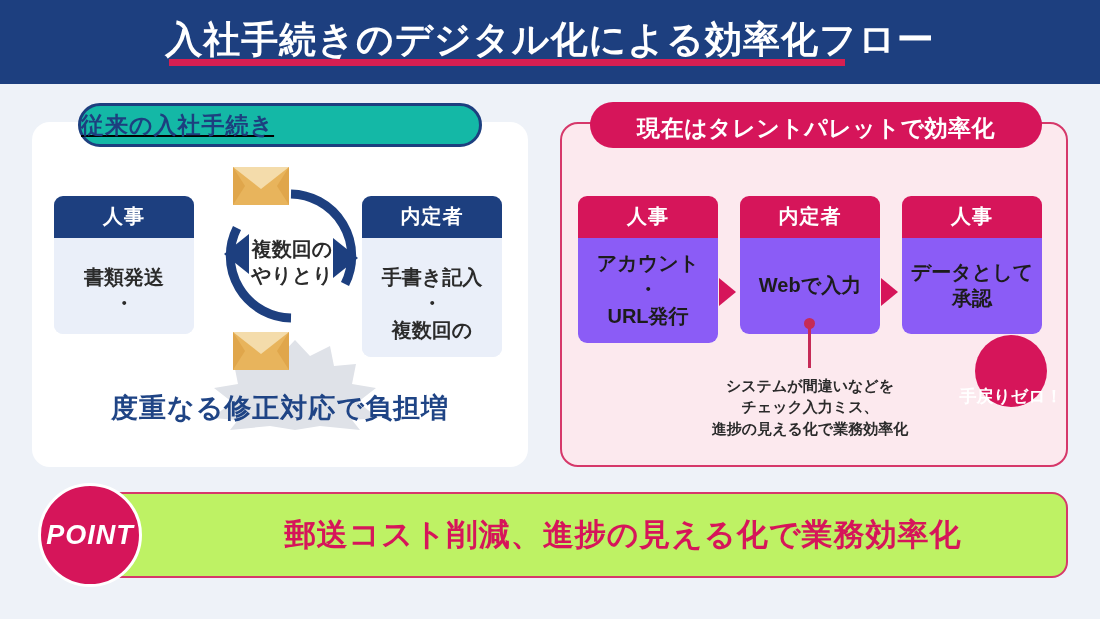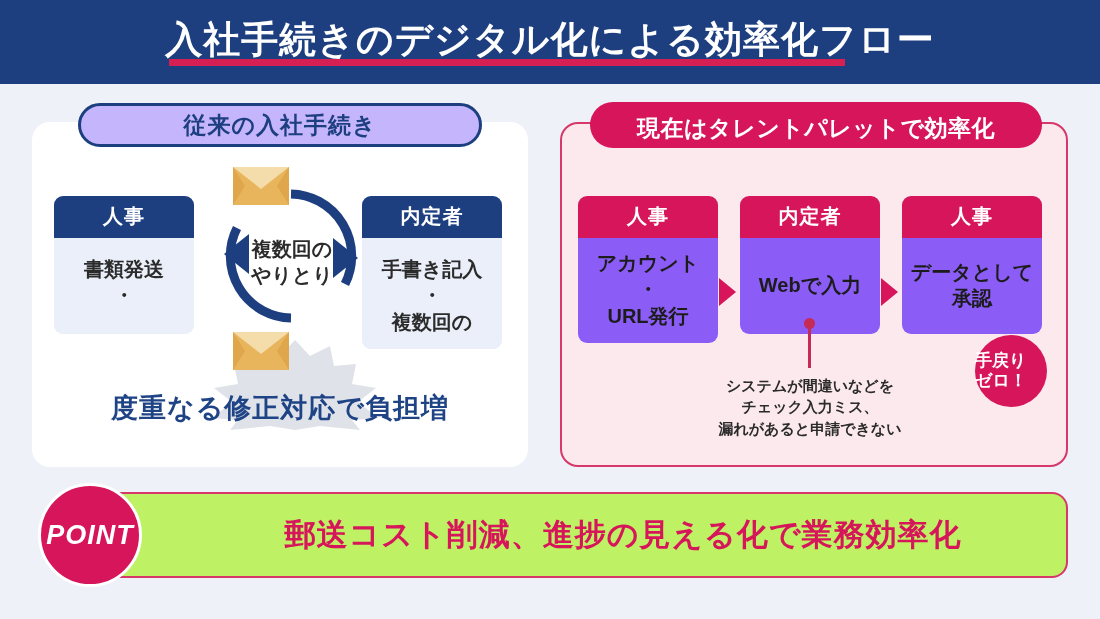--- a/index.html
+++ b/index.html
@@ -54,27 +54,27 @@
     width: 496px;
     height: 345px;
     background: #ffffff;
     border-radius: 18px;
   }
   .left-pill {
     position: absolute;
     left: 78px; top: 103px;
     width: 404px;
     height: 44px;
-    background: #c4b5fd;
+    background: #14b8a6;
     border: 3px solid #1d3f7f;
     border-radius: 24px;
     display: flex;
     align-items: center;
-    justify-content: center;
     z-index: 5;
+    text-decoration: underline;
   }
   .left-pill-text {
     color: #1d3f7f;
     font-size: 23px;
     font-weight: bold;
     letter-spacing: 1px;
     white-space: nowrap;
   }
 
   
@@ -97,21 +97,21 @@
     padding: 7px 0 8px;
     letter-spacing: 1px;
   }
   .role-body {
     background: #eaeff9;
     color: #2b2b2b;
     font-size: 20px;
     font-weight: bold;
     text-align: center;
     line-height: 1.32;
-    padding: 18px 4px 14px;
+    padding: 26px 4px 14px;
     min-height: 96px;
   }
 
   
   .cycle {
     position: absolute;
     left: 215px; top: 180px;
     width: 152px; height: 152px;
     z-index: 2;
   }
@@ -257,22 +257,22 @@
     z-index: 5;
   }
 
   .badge {
     position: absolute;
     left: 975px; top: 335px;
     width: 72px; height: 72px;
     border-radius: 50%;
     background: #d6155a;
     display: flex;
-    flex-direction: column;
-    align-items: flex-start;
+    flex-direction: row;
+    align-items: flex-end;
     justify-content: center;
     z-index: 7;
   }
   .badge-line {
     color: #ffffff;
     font-size: 17px;
     font-weight: bold;
     line-height: 1.2;
     white-space: nowrap;
   }
@@ -421,21 +421,21 @@
       <div>承認</div>
     </div>
   </div>
 </div>
 
 <div class="anno-dot"></div>
 <div class="anno-line"></div>
 <div class="anno-text">
   <div>システムが間違いなどを</div>
   <div>チェック入力ミス、</div>
-  <div>漏れがあると申請できない</div>
+  <div>進捗の見える化で業務効率化</div>
 </div>
 
 <div class="badge">
   <div class="badge-line">手戻り</div>
   <div class="badge-line">ゼロ！</div>
 </div>
 
 <div class="point-bar">
   <span class="point-text">郵送コスト削減、進捗の見える化で業務効率化</span>
 </div>

